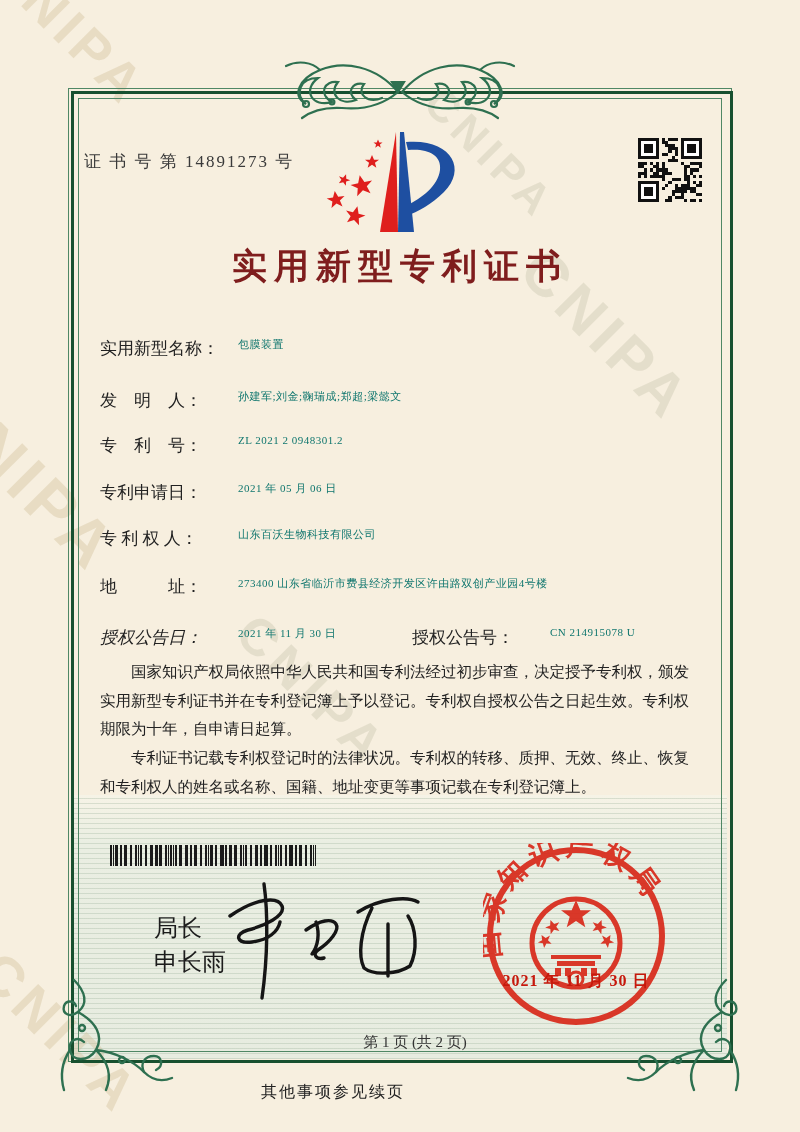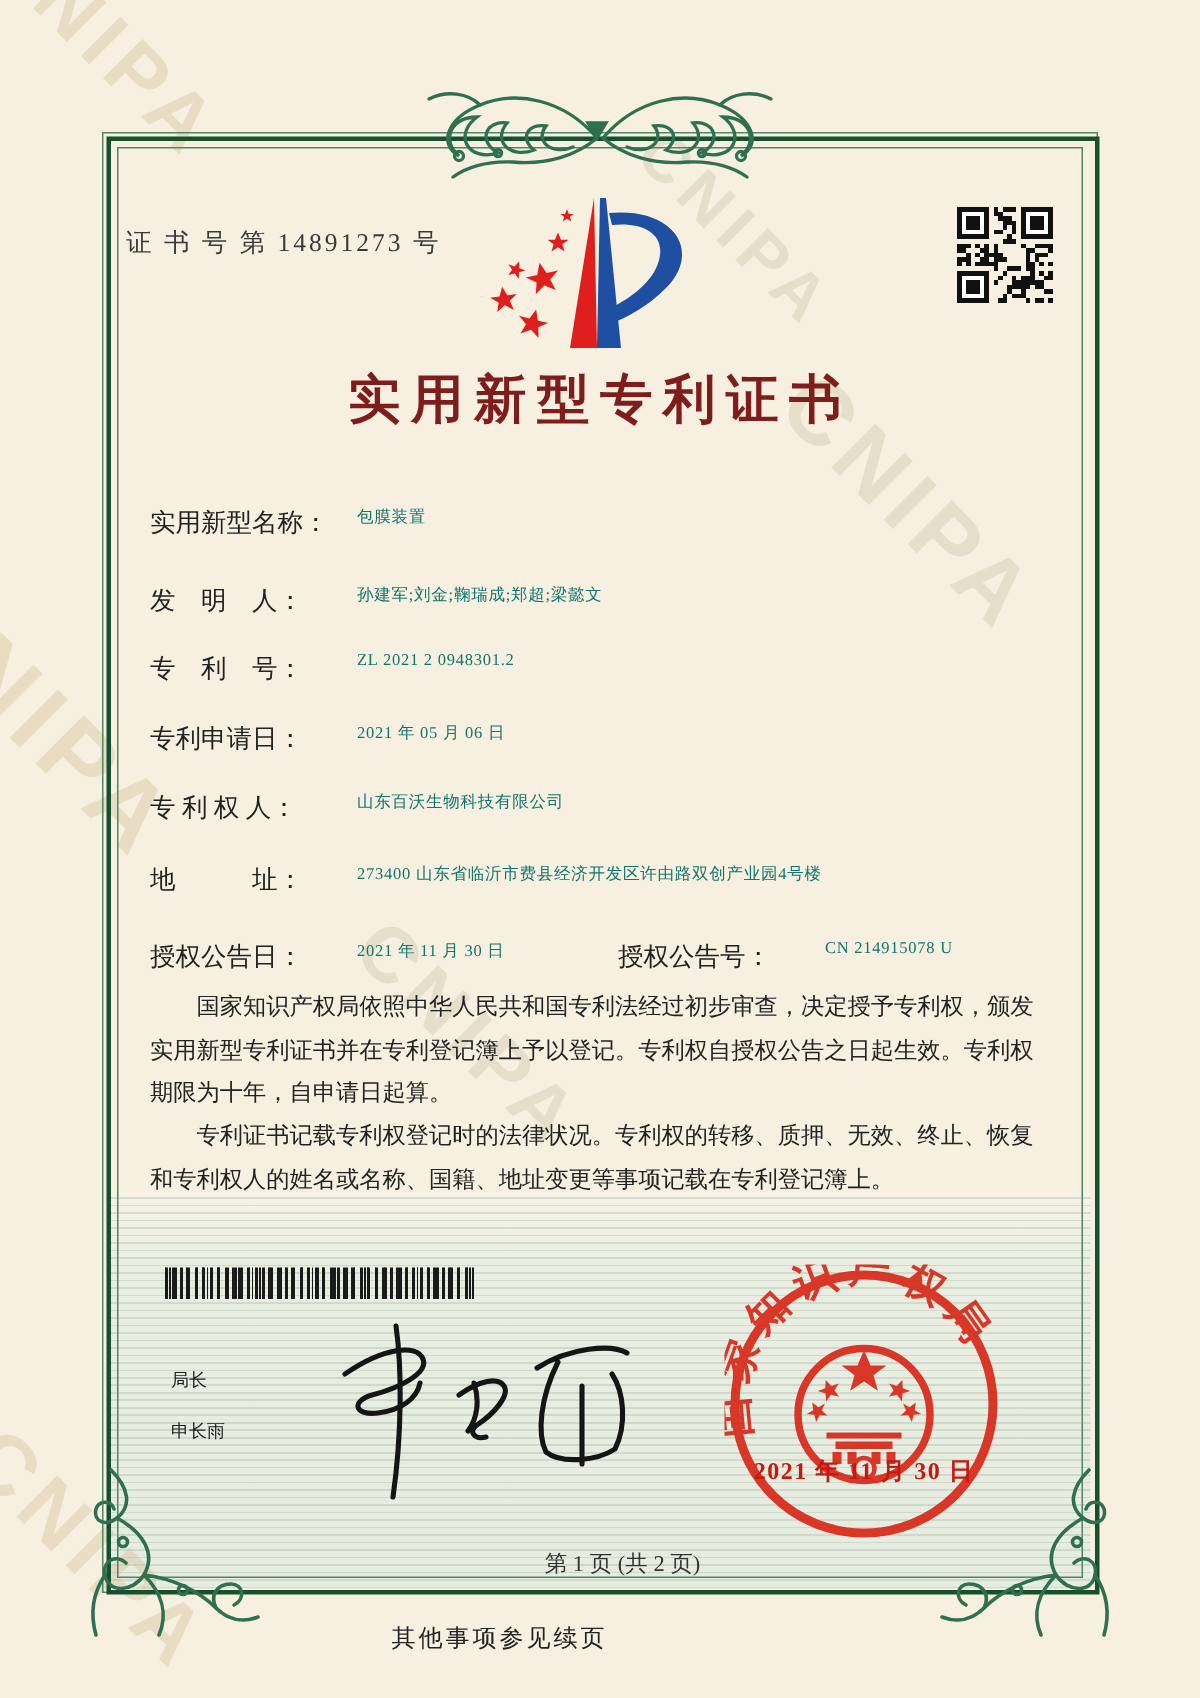--- a/index.html
+++ b/index.html
@@ -33,21 +33,21 @@
   .addr{width:478px; line-height:1.55;}
   .paras{position:absolute; left:100px; top:658px; width:602px; z-index:3; font-size:15.5px; line-height:1.85; color:#222;}
   .paras p{margin:0; text-indent:2em;}
   .barcode{
     position:absolute; left:110px; top:845px; width:206px; height:21px; z-index:3;
     background-image:
       repeating-linear-gradient(90deg,#1a1a1a 0 2px, rgba(0,0,0,0) 2px 5px),
       repeating-linear-gradient(90deg,#1a1a1a 0 1px, rgba(0,0,0,0) 1px 7px),
       repeating-linear-gradient(90deg, rgba(0,0,0,0) 0 3px, #1a1a1a 3px 4px, rgba(0,0,0,0) 4px 11px);
   }
-  .director{font-family:"Liberation Sans","DejaVu Sans",sans-serif; font-size:12px; color:#1c1c1c;}
+  .director{font-family:"Liberation Sans","DejaVu Sans",sans-serif; font-size:24px; color:#1c1c1c;margin-left:40px;}
   .sealdate{
     position:absolute; left:489px; top:971px; width:174px; z-index:5; text-align:center;
     font-size:16px; font-weight:bold; color:#c6180c; letter-spacing:1px; white-space:nowrap;
   }
   .pagefoot{left:0; top:1033px; width:800px; text-align:center; font-size:15px; color:#333;margin-left:15px;}
   .contnote{left:0; top:1082px; width:666px; text-align:center; font-size:16px; color:#222; letter-spacing:2px;}
   svg{display:block;}
 </style>
 </head>
 <body>
@@ -280,21 +280,21 @@
 
   <div class="flabel" style="top:481px;">专利申请日：</div>
   <div class="fvalue" style="top:481px;">2021 年 05 月 06 日</div>
 
   <div class="flabel" style="top:527px;">专 利 权 人：</div>
   <div class="fvalue" style="top:527px;">山东百沃生物科技有限公司</div>
 
   <div class="flabel" style="top:575px;">地　　　址：</div>
   <div class="fvalue addr" style="top:575px;">273400 山东省临沂市费县经济开发区许由路双创产业园4号楼</div>
 
-  <div class="flabel" style="top:626px;">授权公告日：</div>
+  <div class="flabel" style="top:626px;font-style:italic;">授权公告日：</div>
   <div class="fvalue" style="top:626px;">2021 年 11 月 30 日</div>
   <div class="flabel" style="left:412px; top:626px;">授权公告号：</div>
   <div class="fvalue" style="left:522px; top:626px;">CN 214915078 U</div>
 
   <div class="paras">
     <p>国家知识产权局依照中华人民共和国专利法经过初步审查，决定授予专利权，颁发实用新型专利证书并在专利登记簿上予以登记。专利权自授权公告之日起生效。专利权期限为十年，自申请日起算。</p>
     <p>专利证书记载专利权登记时的法律状况。专利权的转移、质押、无效、终止、恢复和专利权人的姓名或名称、国籍、地址变更等事项记载在专利登记簿上。</p>
   </div>
 
   <div class="barcode"></div>

